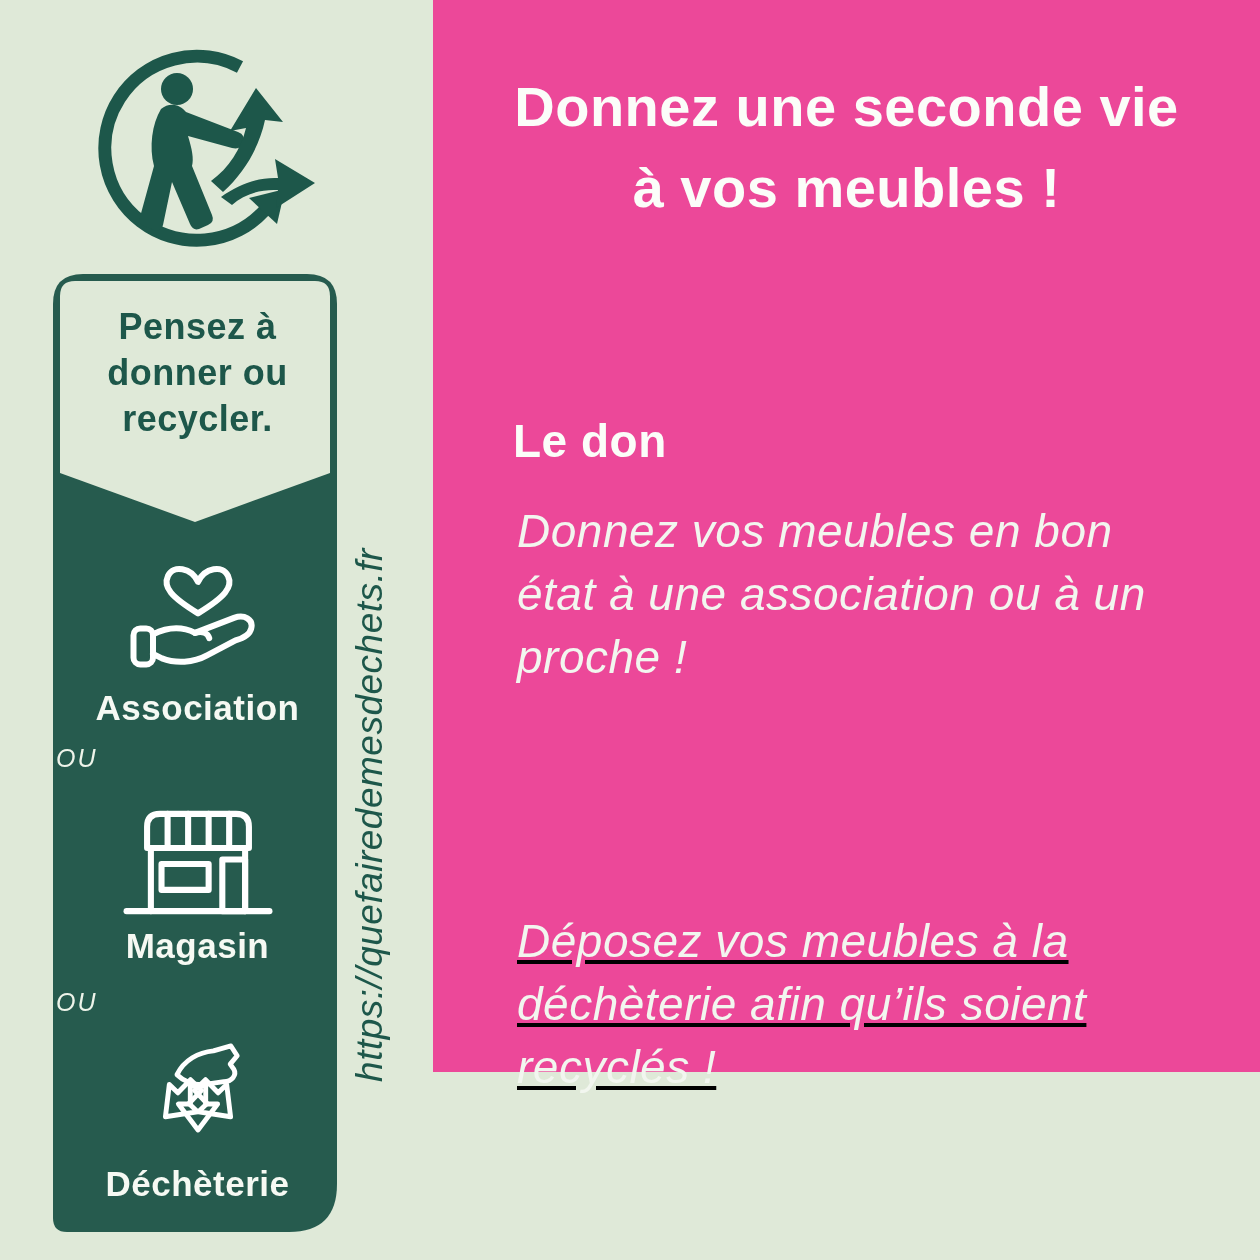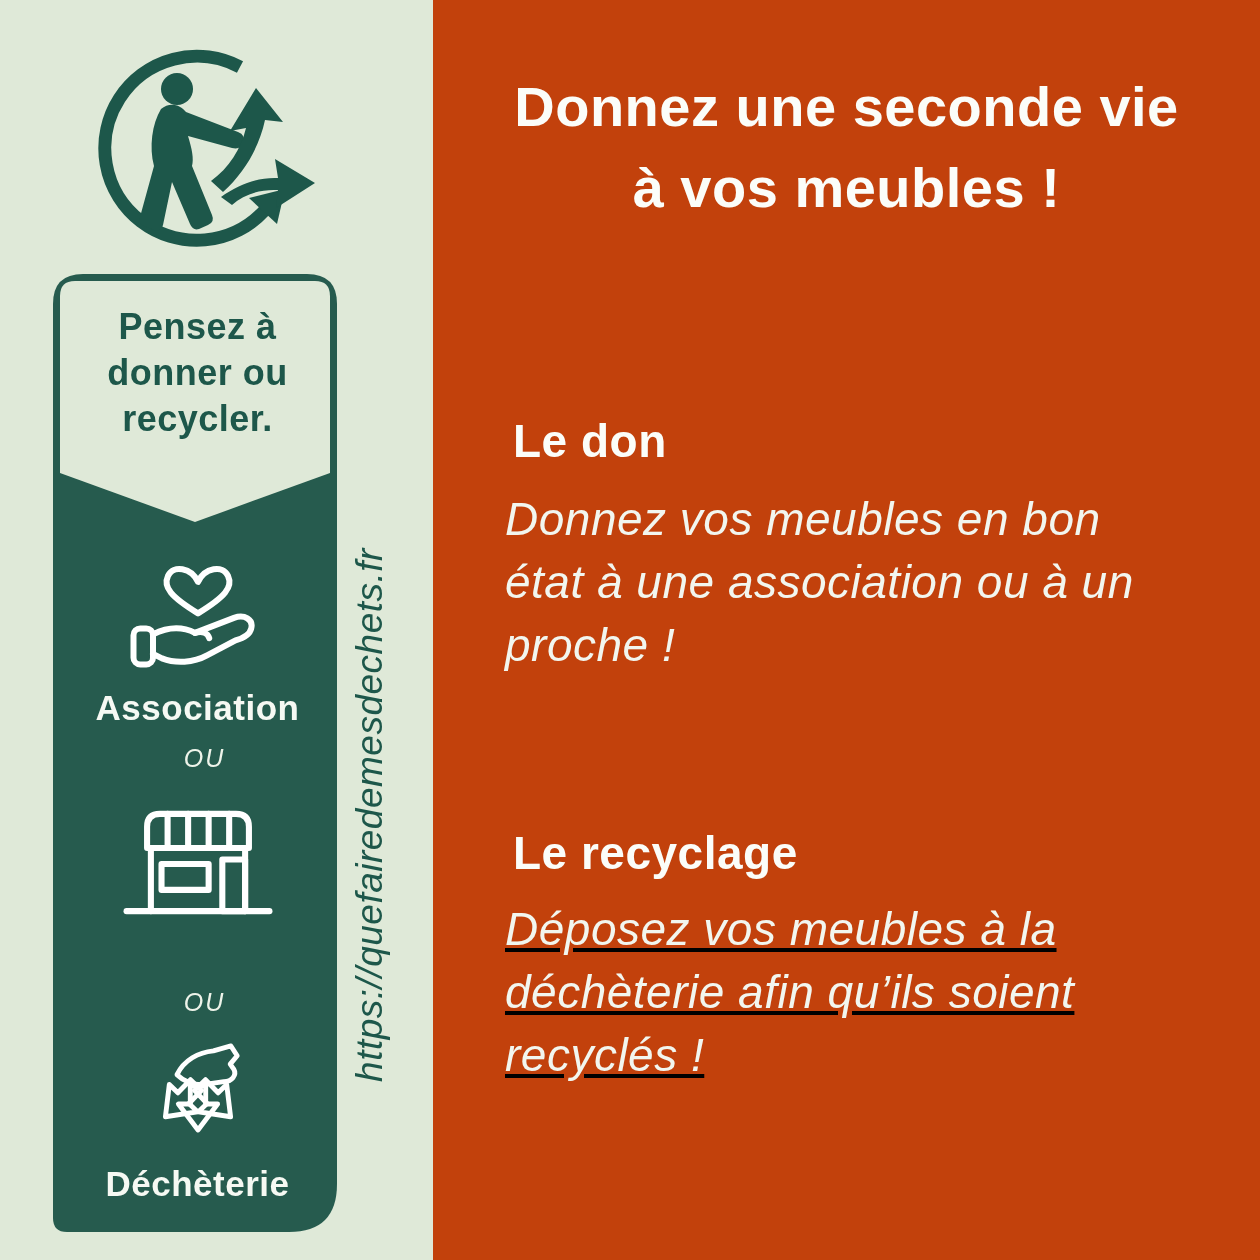--- a/index.html
+++ b/index.html
@@ -16,42 +16,42 @@
     position:absolute;top:30px;left:8px;right:8px;
     text-align:center;font-weight:700;font-size:36px;line-height:46px;
     color:#1d574a;white-space:pre-line;letter-spacing:.5px;
   }
   .icon-box{position:absolute;left:0;right:0;display:flex;justify-content:center;}
   .opt-label{
     position:absolute;left:0;right:0;text-align:center;color:#f6f9f3;
     font-weight:700;font-size:35px;letter-spacing:.5px;
   }
   .ou{
-    position:absolute;left:14px;right:0;text-align:center;color:#eef4ea;
+    position:absolute;left:3px;right:0;color:#eef4ea;
     font-style:italic;font-size:25px;letter-spacing:2px;font-weight:500;
   }
   .url-strip{
     position:absolute;left:322px;top:455px;width:96px;height:720px;
     display:flex;align-items:center;justify-content:center;
   }
   .url-text{
     transform:rotate(-90deg);white-space:nowrap;font-style:italic;
     font-size:37px;color:#1d574a;letter-spacing:.5px;
   }
   
-  .main-panel{position:absolute;left:433px;top:0;width:827px;height:1260px;background:#c2410c;}
+  .main-panel{position:absolute;left:433px;top:0;width:827px;height:1072px;background:#ec4899;}
   .poster-title{
     position:absolute;top:66px;left:0;right:0;margin:0;text-align:center;
     color:#fbfdf9;font-weight:700;font-size:56px;line-height:81px;
     white-space:pre-line;letter-spacing:.5px;
   }
   .section{position:absolute;left:72px;right:40px;}
   .sec-heading{margin:8px;color:#fbfdf9;font-weight:700;font-size:46px;letter-spacing:.5px;}
   .sec-body{
-    margin:0;color:#f2f6ef;font-style:italic;font-size:46px;line-height:63px;
+    margin:12px;color:#f2f6ef;font-style:italic;font-size:46px;line-height:63px;
     white-space:pre-line;letter-spacing:.5px;
   }
   .sec-1{top:406px;}
   .body-1{top:488px;}
   .sec-2{top:818px;}
   .body-2{top:898px;text-decoration:underline;}
   .stroke-ic{stroke:#ffffff;fill:none;stroke-linecap:round;stroke-linejoin:round;}
 </style>
 </head>
 <body>
@@ -100,20 +100,21 @@
         <g class="stroke-ic" stroke-width="8">
           <path d="M6,141 H194"></path>
           <path d="M33,58 V30 Q33,13 50,13 H150 Q167,13 167,30 V58 Z"></path>
           <path d="M60,13 V58 M87,13 V58 M114,13 V58 M141,13 V58"></path>
           <path d="M38,58 V141 M162,58 V141"></path>
           <rect x="52" y="79" width="62" height="34"></rect>
           <rect x="132" y="73" width="30" height="68"></rect>
         </g>
       </svg>
     </div>
+    <div class="opt-label" style="top:652px;">Magasin</div>
     <div class="ou" style="top:714px;">OU</div>
 
     <div class="icon-box" style="top:762px;">
       <svg width="140" height="120" viewBox="0 0 200 165" aria-hidden="true">
         <g class="stroke-ic" stroke-width="7">
           <path d="M89,68 h22 v26 h17 L100,131 72,94 h17 Z" transform="rotate(44 100 64)"></path>
           <path d="M89,68 h22 v26 h17 L100,131 72,94 h17 Z" transform="rotate(-44 100 64)"></path>
           <path d="M89,68 h22 v26 h17 L100,131 72,94 h17 Z"></path>
           <path d="M70,52 C80,31 101,20 122,18 L147,11 L156,25 L146,37 L151,44 C156,53 148,62 137,62 L110,66 C94,68 79,61 70,52 Z"></path>
         </g>
@@ -132,23 +133,20 @@
 
     <div class="section sec-1">
       <h2 class="sec-heading">Le don</h2>
     </div>
     <div class="section body-1">
       <p class="sec-body">Donnez vos meubles en bon
 état à une association ou à un
 proche !</p>
     </div>
 
-    <div class="section sec-2">
-      <h2 class="sec-heading">Le recyclage</h2>
-    </div>
     <div class="section body-2">
       <p class="sec-body">Déposez vos meubles à la
 déchèterie afin qu’ils soient
 recyclés !</p>
     </div>
   </div>
 
 </div>
 
 </body></html>

